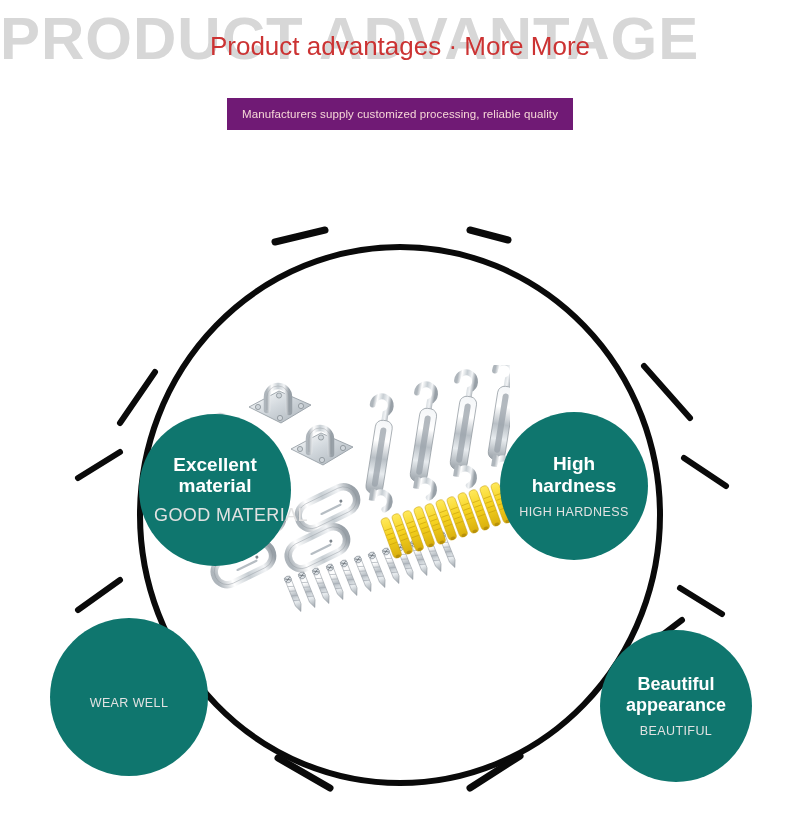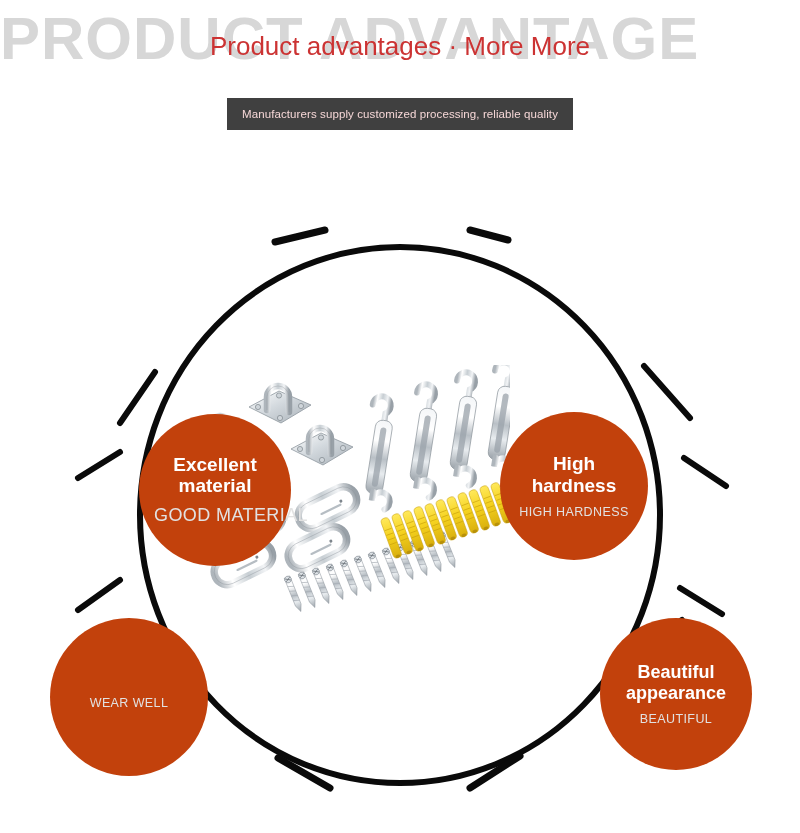--- a/index.html
+++ b/index.html
@@ -48,21 +48,21 @@
     color: #cc3333;
     white-space: nowrap;
   }
   #sub-banner {
     position: absolute;
     left: 50%;
     transform: translateX(-50%);
     top: 98px;
     width: 346px;
     height: 32px;
-    background: #404040;
+    background: #701a75;
     display: flex;
     align-items: center;
     justify-content: center;
   }
   #sub-banner-text {
     color: #f6d7d7;
     font-size: 11.5px;
     letter-spacing: 0.1px;
     white-space: nowrap;
   }
@@ -97,21 +97,21 @@
     position: absolute;
     left: 185px;
     top: 175px;
     width: 325px;
     height: 270px;
   }
 
   .bubble {
     position: absolute;
     border-radius: 50%;
-    background: #c2410c;
+    background: #0f766e;
     display: flex;
     flex-direction: column;
     align-items: center;
     justify-content: center;
     text-align: center;
     box-sizing: border-box;
   }
   .bubble .title {
     color: #ffffff;
     font-weight: bold;
@@ -132,21 +132,21 @@
   #bubble-excellent .sub   { font-size: 18px; margin-left: 32px; }
 
   #bubble-hardness { left: 500px; top: 222px; width: 148px; height: 148px; justify-content: center; }
   #bubble-hardness .title { font-size: 19px; }
   #bubble-hardness .sub   { font-size: 12.5px; }
 
   #bubble-durable { left: 50px; top: 428px; width: 158px; height: 158px; }
   #bubble-durable .title { font-size: 29px; }
   #bubble-durable .sub   { font-size: 12.5px; margin-top: 11px; }
 
-  #bubble-beautiful { left: 600px; top: 428px; width: 152px; height: 152px; align-items: center; }
+  #bubble-beautiful { left: 600px; top: 440px; width: 152px; height: 152px; align-items: center; }
   #bubble-beautiful .title { font-size: 18px; }
   #bubble-beautiful .sub   { font-size: 12.5px; }
 </style>
 </head>
 <body>
 
 <div id="header">
 
   <div id="watermark">PRODUCT ADVANTAGE</div>
 

